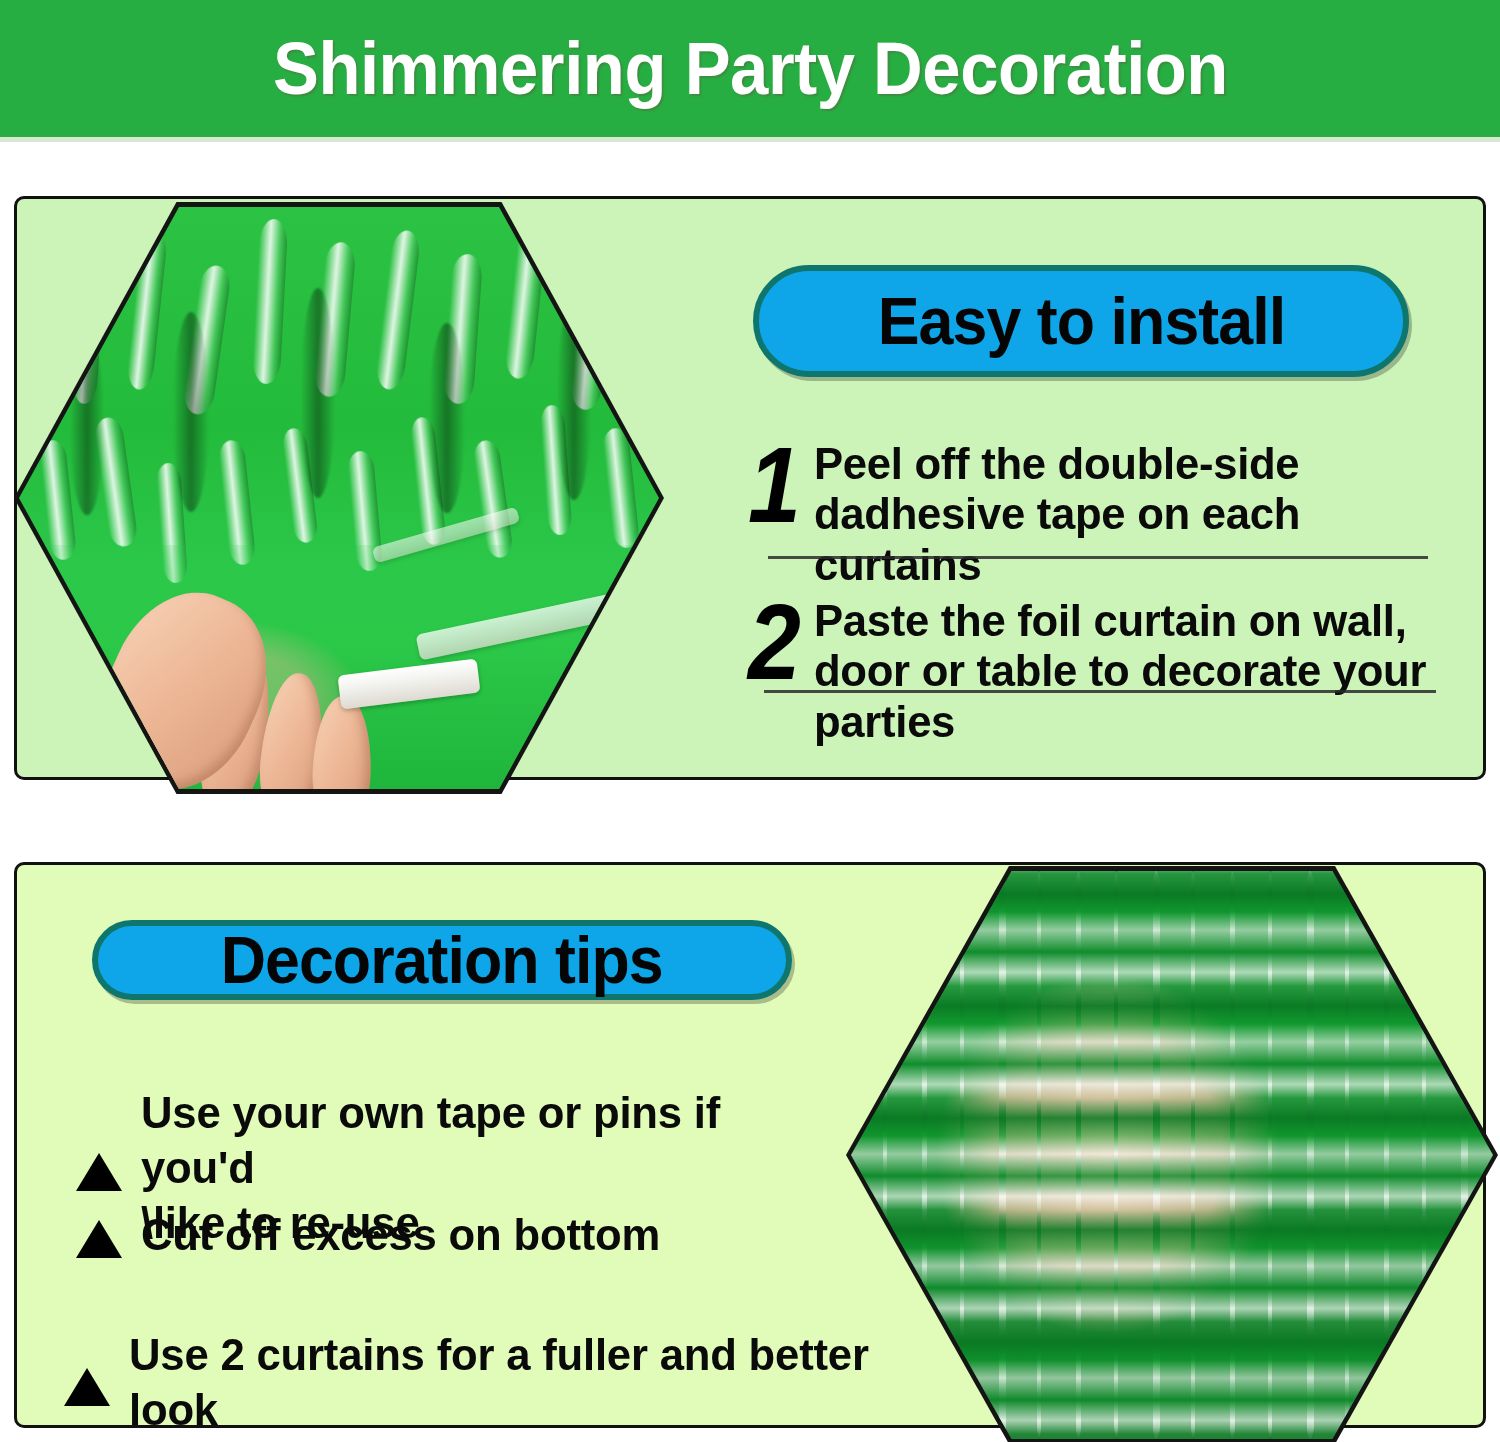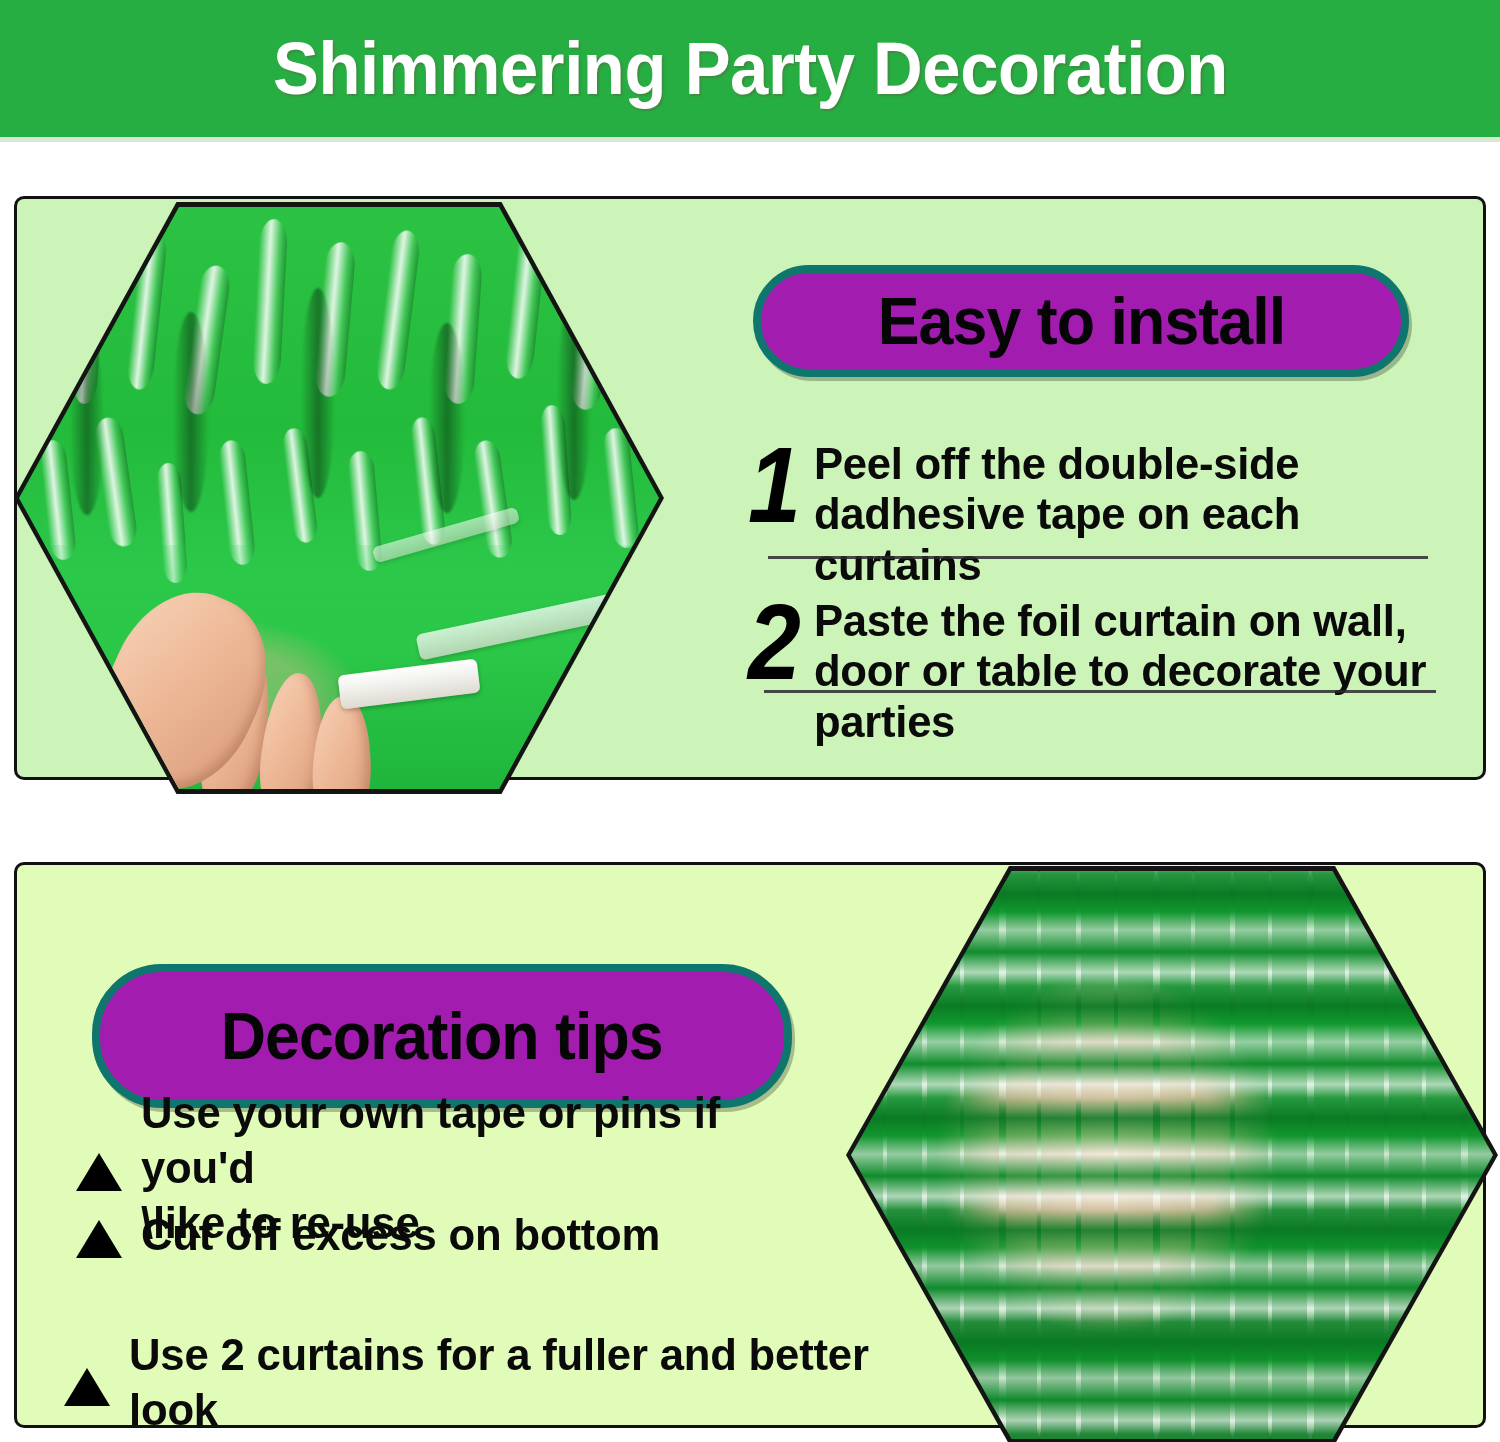--- a/index.html
+++ b/index.html
@@ -148,39 +148,39 @@
         rgba(255,255,255,0.70) 112px);
     border-radius: 40px;
     mix-blend-mode: normal;
     opacity: 0.93;
   }
 
   
   .pill {
     position: absolute;
     box-sizing: border-box;
-    background: #a21caf;
-    border: 8px solid #0f766e;
+    background: #0ea5e9;
+    border: 6px solid #0f766e;
     border-radius: 70px;
     display: flex;
     align-items: center;
     justify-content: center;
     box-shadow: 3px 4px 0 rgba(0,0,0,0.25);
   }
   .pill-text {
     color: #050505;
     font-weight: 700;
     font-size: 66px;
     letter-spacing: -1px;
     white-space: nowrap;
     font-family: "Liberation Sans Narrow", "Liberation Sans", sans-serif;
     transform: scaleX(0.95);
   }
   .pill-install { left: 753px; top: 265px; width: 656px; height: 112px; }
-  .pill-tips    { left: 92px;  top: 964px; width: 700px; height: 144px; }
+  .pill-tips    { left: 92px;  top: 920px; width: 700px; height: 80px; }
 
   
   .step {
     position: absolute;
     display: flex;
     align-items: flex-start;
   }
   .step-num {
     font-family: "Liberation Sans Narrow", "Liberation Sans", sans-serif;
     font-size: 108px;

